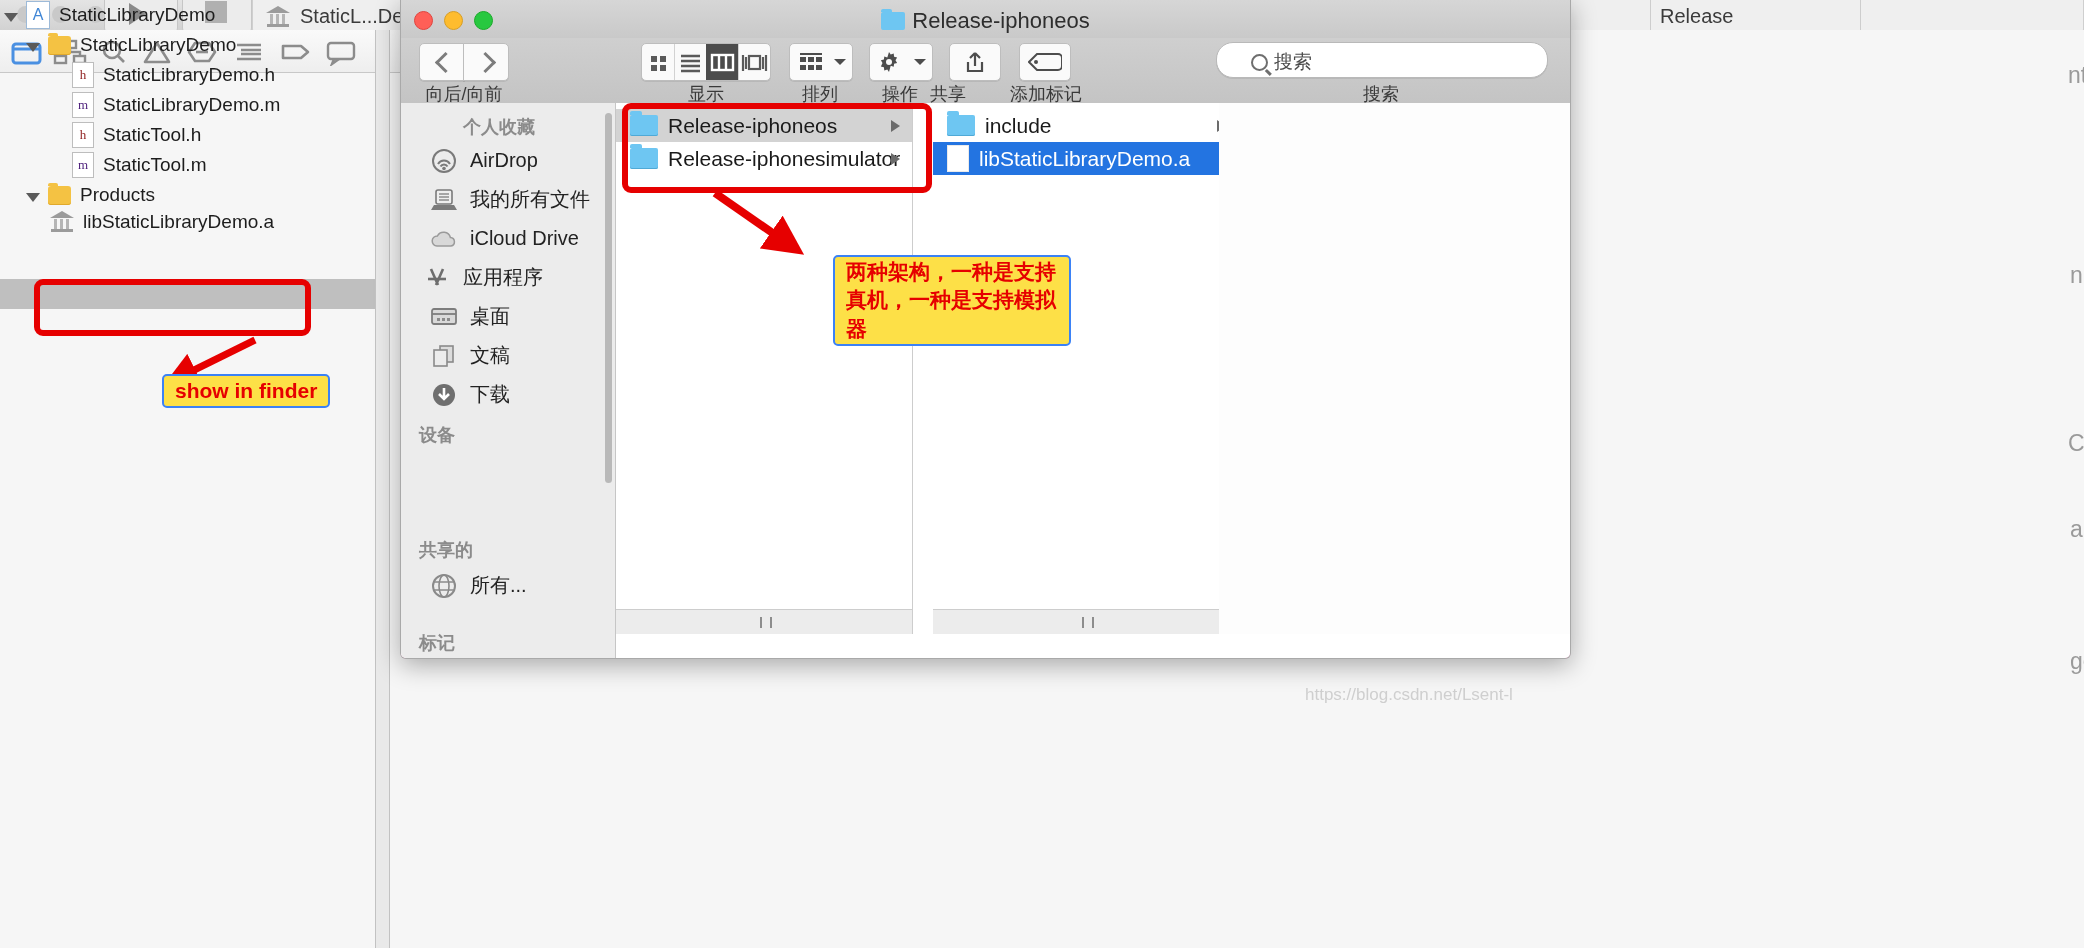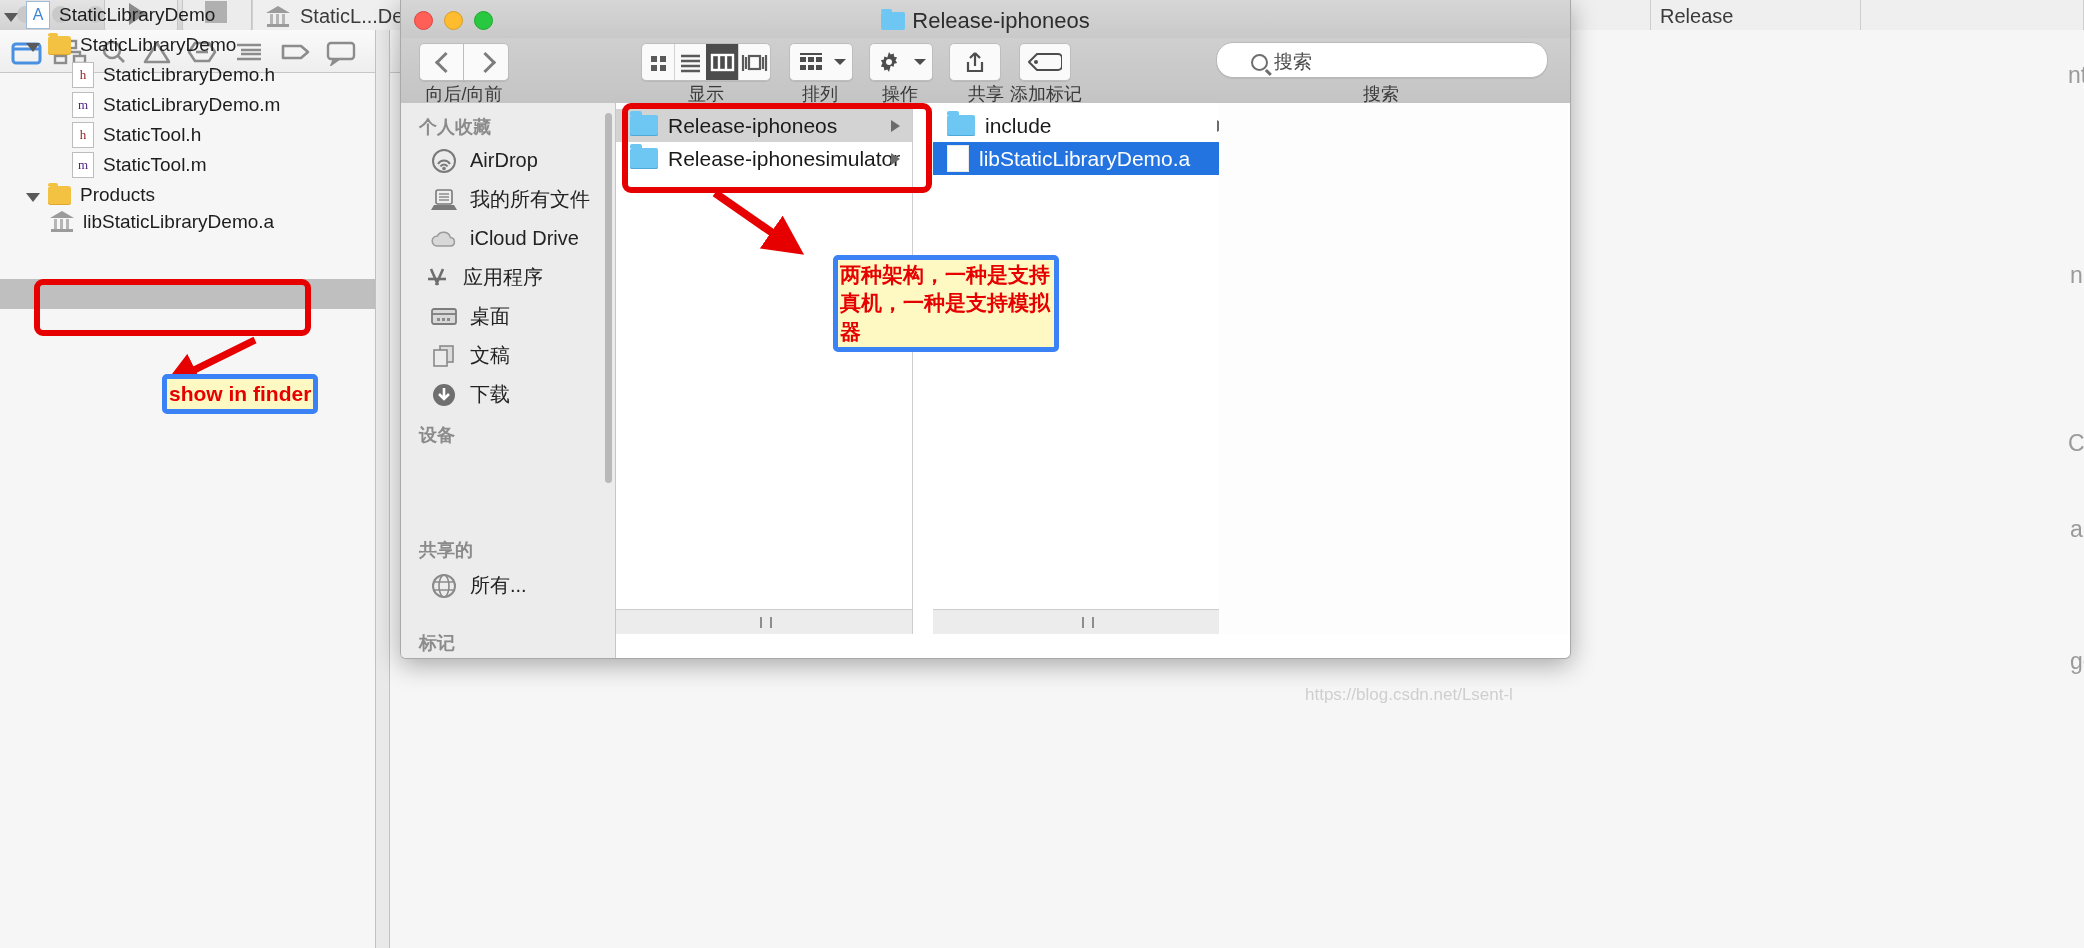--- a/index.html
+++ b/index.html
@@ -57,21 +57,21 @@
   .libicon{width:24px;height:22px;margin-right:9px;flex:none;position:relative;}
   .libicon .roof{position:absolute;left:0;top:0;width:0;height:0;border-left:12px solid transparent;
      border-right:12px solid transparent;border-bottom:7px solid #9b9b9b;}
   .libicon .base{position:absolute;left:1px;top:18px;width:22px;height:3px;background:#9b9b9b;}
   .libicon .c1,.libicon .c2,.libicon .c3{position:absolute;top:8px;width:3px;height:10px;background:#b5b5b5;}
   .libicon .c1{left:4px;} .libicon .c2{left:10px;} .libicon .c3{left:16px;}
   #tree-sel{position:absolute;left:0;top:279px;width:375px;height:30px;background:#bfbfbf;}
   
   .redbox{position:absolute;border:6px solid #e60000;border-radius:9px;pointer-events:none;}
   .redlabel{position:absolute;color:#e60000;font-weight:bold;font-size:21px;
-     background:#fef9c3;border:5px solid #3b82f6;border-radius:5px;padding:1px 2px;line-height:1.35;}
+     background:#fde047;border:2px solid #3b82f6;border-radius:5px;padding:1px 11px;line-height:1.35;}
   
   #finder{position:absolute;left:400px;top:0px;width:1169px;height:658px;
      background:#f9a8d4;border:1px solid #a9a9a9;border-top:none;
      box-shadow:0 6px 26px rgba(0,0,0,.32);border-radius:0 0 6px 6px;overflow:hidden;}
   #finder-titlebar{position:absolute;left:0;top:0;width:1169px;height:38px;
      background:linear-gradient(#d6d6d6,#c9c9c9);}
   .traffic{position:absolute;top:11px;width:17px;height:17px;border-radius:50%;}
   #tl-close{left:13px;background:#ff5f57;border:1px solid #e0443e;}
   #tl-min{left:43px;background:#febc2e;border:1px solid #d89e24;}
   #tl-max{left:73px;background:#28c840;border:1px solid #1aaa29;}
@@ -369,40 +369,40 @@
       <span class="caret" style="left:44px;top:15px;"></span>
     </div>
     <div class="tlabel" style="left:468px;top:44px;width:62px;">操作</div>
 
     <div class="tbtn" id="share-btn">
       <svg style="position:absolute;left:13px;top:6px;" width="24" height="24" viewBox="0 0 24 24">
         <path d="M12 3v13M12 3l-5 5M12 3l5 5" fill="none" stroke="#4d4d4d" stroke-width="2.2"></path>
         <path d="M5 12v9h14v-9" fill="none" stroke="#4d4d4d" stroke-width="2.2"></path>
       </svg>
     </div>
-    <div class="tlabel" style="left:545px;top:44px;width:80px;">共享</div>
+    <div class="tlabel" style="left:507px;top:44px;width:80px;">共享</div>
 
     <div class="tbtn" id="tag-btn">
       <svg style="position:absolute;left:8px;top:9px;" width="34" height="18" viewBox="0 0 34 18">
         <path d="M9 1h21a4 4 0 0 1 4 4v8a4 4 0 0 1-4 4H9L1 9z" fill="none" stroke="#4d4d4d" stroke-width="2"></path>
         <circle cx="8" cy="9" r="2" fill="#4d4d4d"></circle>
       </svg>
     </div>
     <div class="tlabel" style="left:595px;top:44px;width:100px;">添加标记</div>
 
     <div class="tbtn" id="search-box"></div>
     <span class="magnifier" style="left:850px;top:16px;"></span>
     <div id="search-text">搜索</div>
     <div class="tlabel" style="left:930px;top:44px;width:100px;">搜索</div>
   </div>
 
   <div id="finder-body">
 
     <div id="fsidebar">
-      <div class="shead" style="top:12px;">个人收藏</div>
+      <div class="shead" style="top:12px;margin-left:44px;">个人收藏</div>
 
       <div class="sitem" style="top:38px;">
         <span class="sicon">
           <svg width="30" height="26" viewBox="0 0 30 26">
               <circle cx="15" cy="13" r="11" fill="none" stroke="#7a7a7a" stroke-width="2"></circle>
               <path d="M9 16a7 7 0 0 1 12 0" fill="none" stroke="#7a7a7a" stroke-width="2"></path>
               <path d="M11.5 18.5a4 4 0 0 1 7 0" fill="none" stroke="#7a7a7a" stroke-width="2"></path>
               <circle cx="15" cy="20.5" r="1.8" fill="#7a7a7a"></circle>
             </svg>
         </span>

